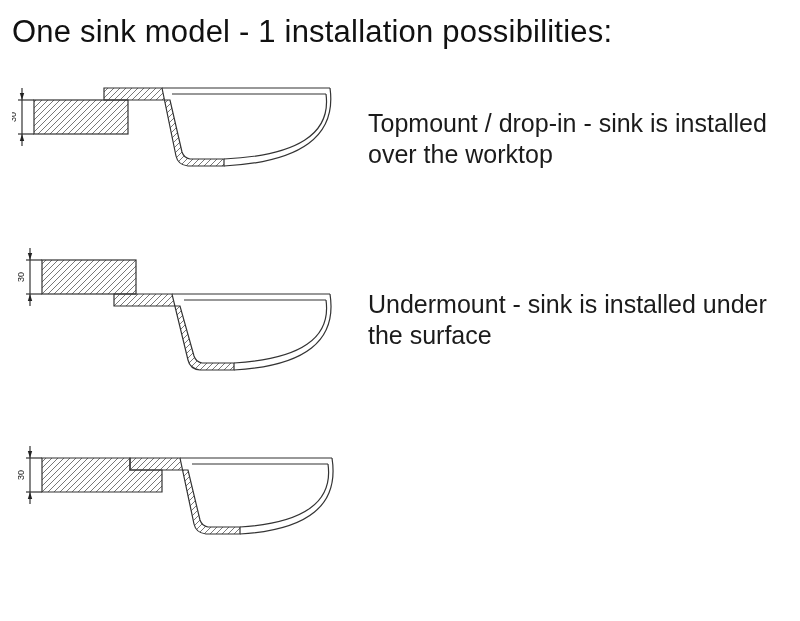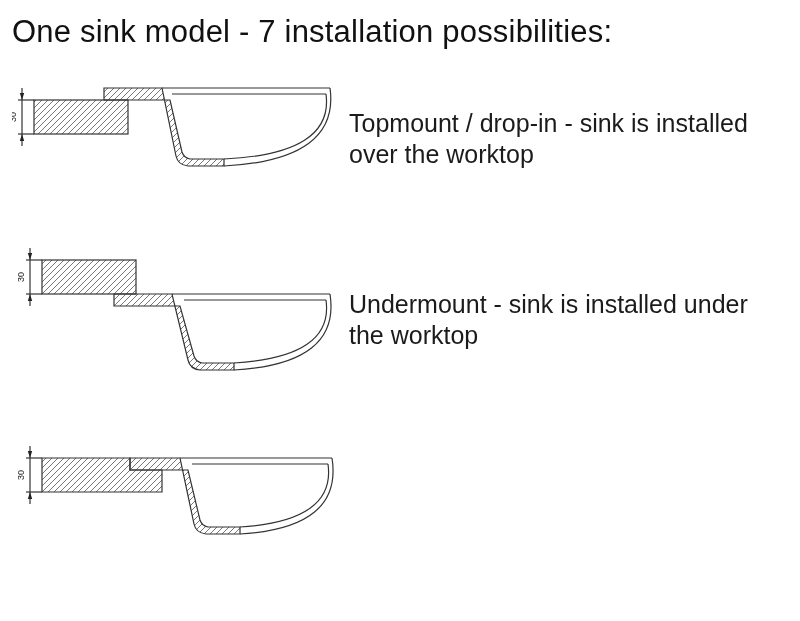--- a/index.html
+++ b/index.html
@@ -1,36 +1,36 @@
 <!DOCTYPE html>
 <html><head>
 <meta charset="utf-8">
 <style>
   * { margin:0; padding:0; box-sizing:border-box; }
   html,body { width:800px; height:621px; background:#ffffff; overflow:hidden;
               font-family:"Liberation Sans", sans-serif; }
   .page { padding:14px 8px 0 12px; }
   .title { font-size:31px; color:#111; letter-spacing:0.2px; margin-bottom:14px; }
   .rows { display:flex; flex-direction:column; }
-  .row { display:flex; align-items:center; gap:1px; }
+  .row { display:flex; align-items:center; gap:20px; }
   .row + .row { margin-top:26px; }
   .drawing { flex:0 0 336px; }
   .caption { font-size:25px; color:#1b1b1b; width:430px; line-height:1.25; }
   svg { display:block; }
   svg text.dim { font-family:"Liberation Sans", sans-serif; font-size:9px; fill:#222; }
   .ln  { stroke:#333; stroke-width:1.2; fill:none; }
   .cut { stroke:#333; stroke-width:1.2; }
   .arr { fill:#222; stroke:none; }
 </style>
 </head>
 <body>
 
 <div class="page">
 
-  <div class="title">One sink model - 7 installation possibilities:</div>
+  <div class="title">One sink model - 1 installation possibilities:</div>
 
   <div class="rows">
 
     <div class="row">
       <div class="drawing">
         <svg width="336" height="150" viewBox="0 0 336 150">
           <defs>
             <pattern id="h1" patternUnits="userSpaceOnUse" width="6" height="6">
               <path d="M0,6 L6,0" stroke="#555" stroke-width="0.8"></path>
             </pattern>
@@ -83,21 +83,21 @@
           <path class="cut" fill="url(#h2)" d="M 102,54 H 160 L 176,120 Q 178,129 188,130 H 222 V 123 H 190 Q 184,122 182,116 L 168,66 H 102 Z"></path>
 
           <g>
             <line class="ln" x1="160" y1="54" x2="318" y2="54"></line>
             <line class="ln" x1="172" y1="60" x2="314" y2="60"></line>
             <path class="ln" d="M 318,54 Q 329,124 222,130"></path>
             <path class="ln" d="M 314,60 Q 322,117 222,123"></path>
           </g>
         </svg>
       </div>
-      <div class="caption">Undermount - sink is installed under the worktop</div>
+      <div class="caption">Undermount - sink is installed under the surface</div>
     </div>
 
     <div class="row">
       <div class="drawing">
         <svg width="336" height="150" viewBox="0 0 336 150">
           <defs>
             <pattern id="h3" patternUnits="userSpaceOnUse" width="6" height="6">
               <path d="M0,6 L6,0" stroke="#555" stroke-width="0.8"></path>
             </pattern>
           </defs>

